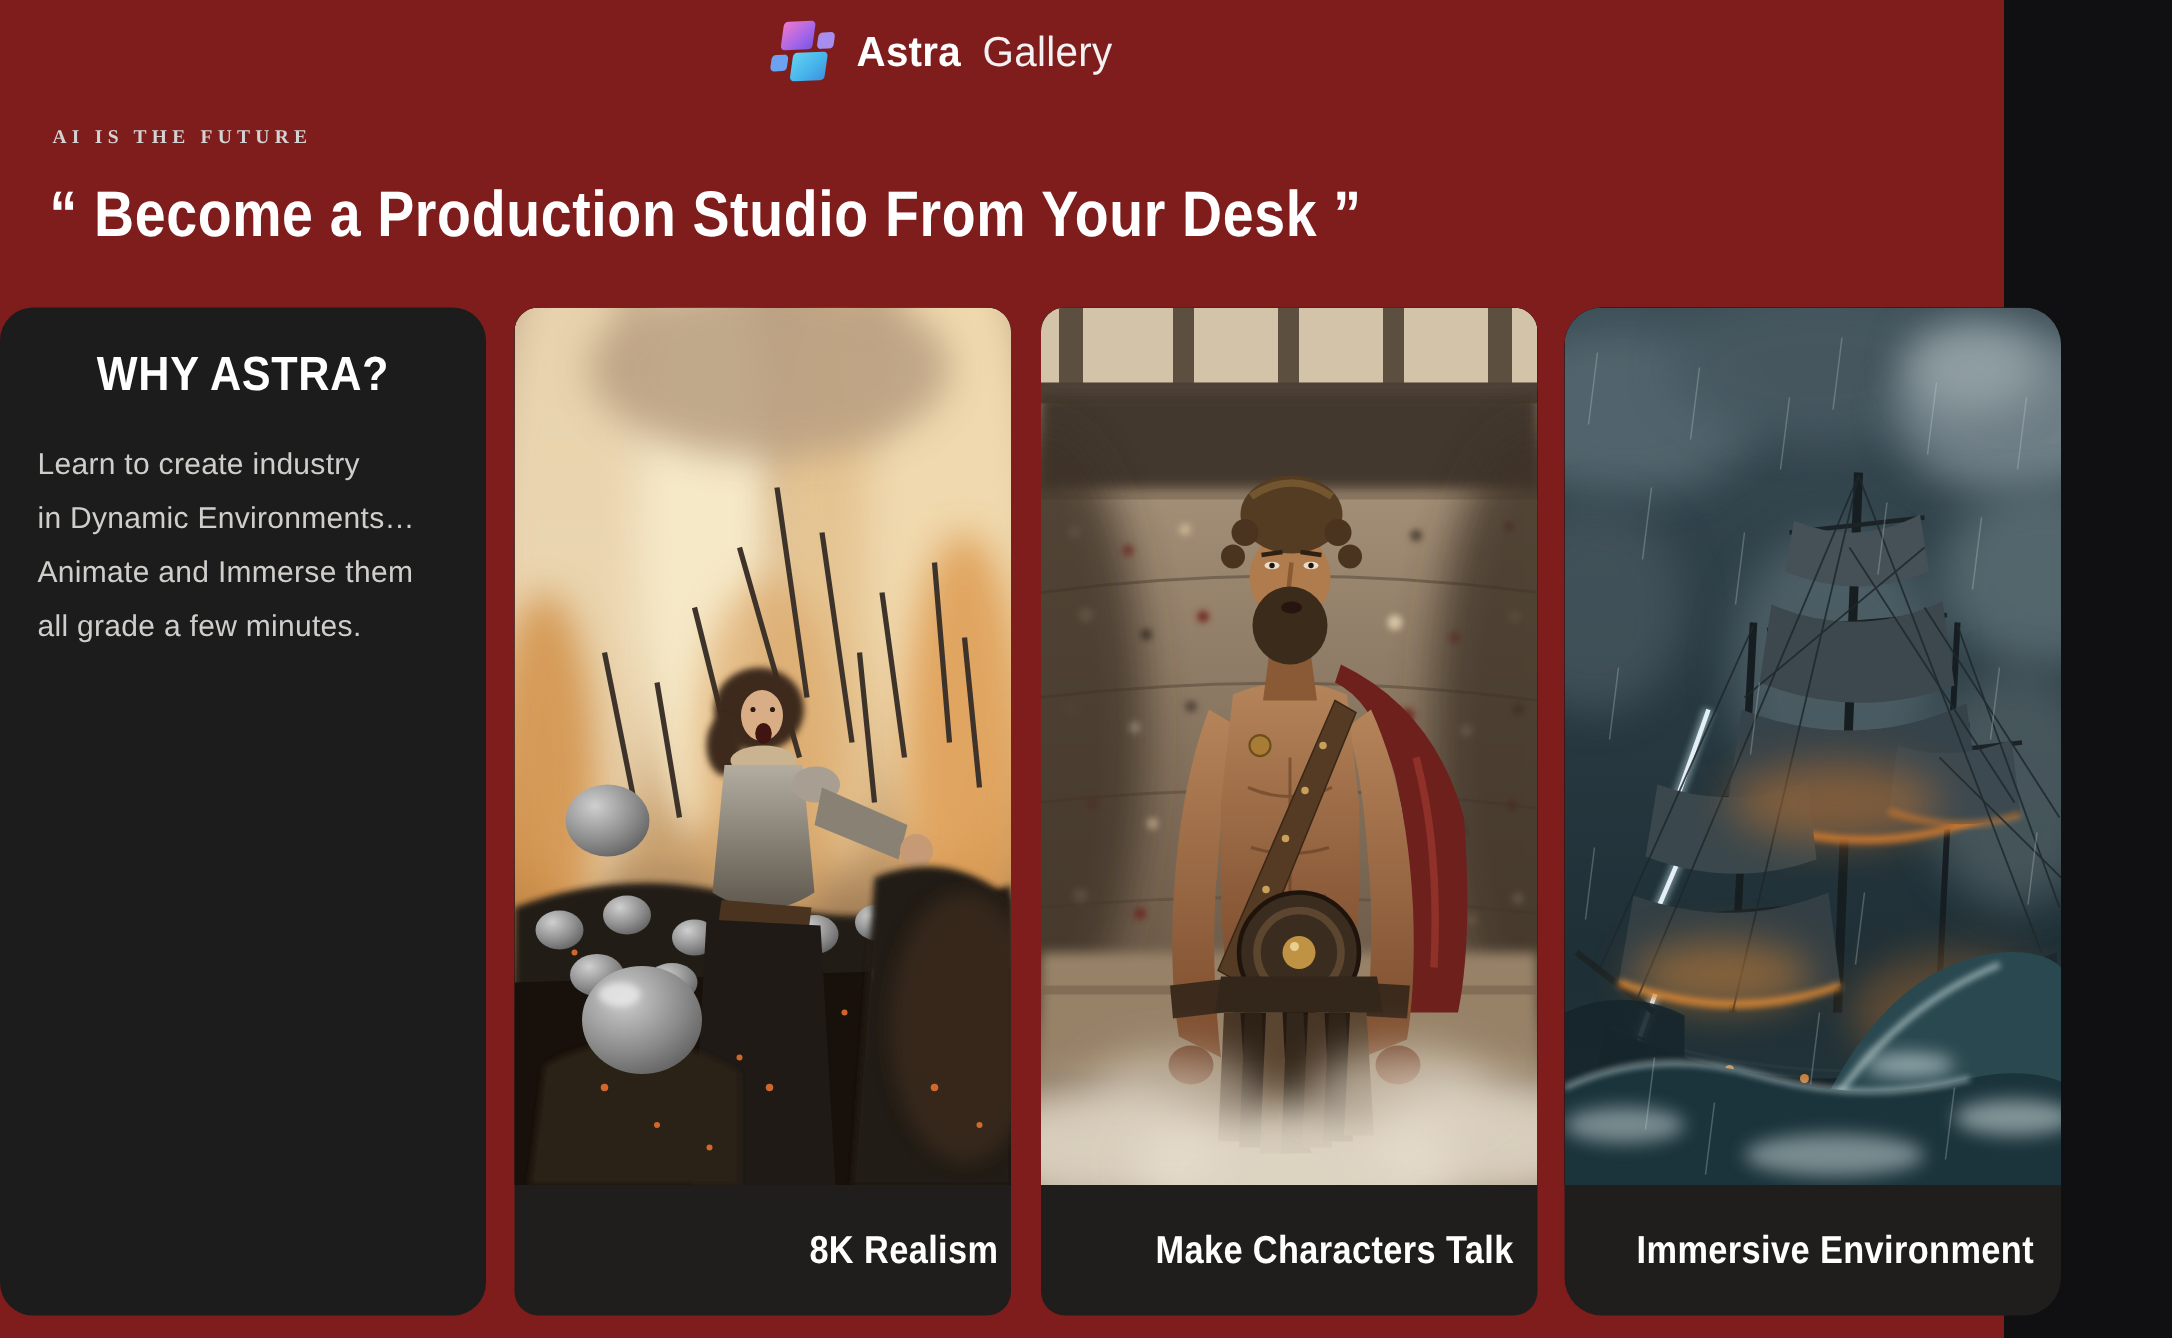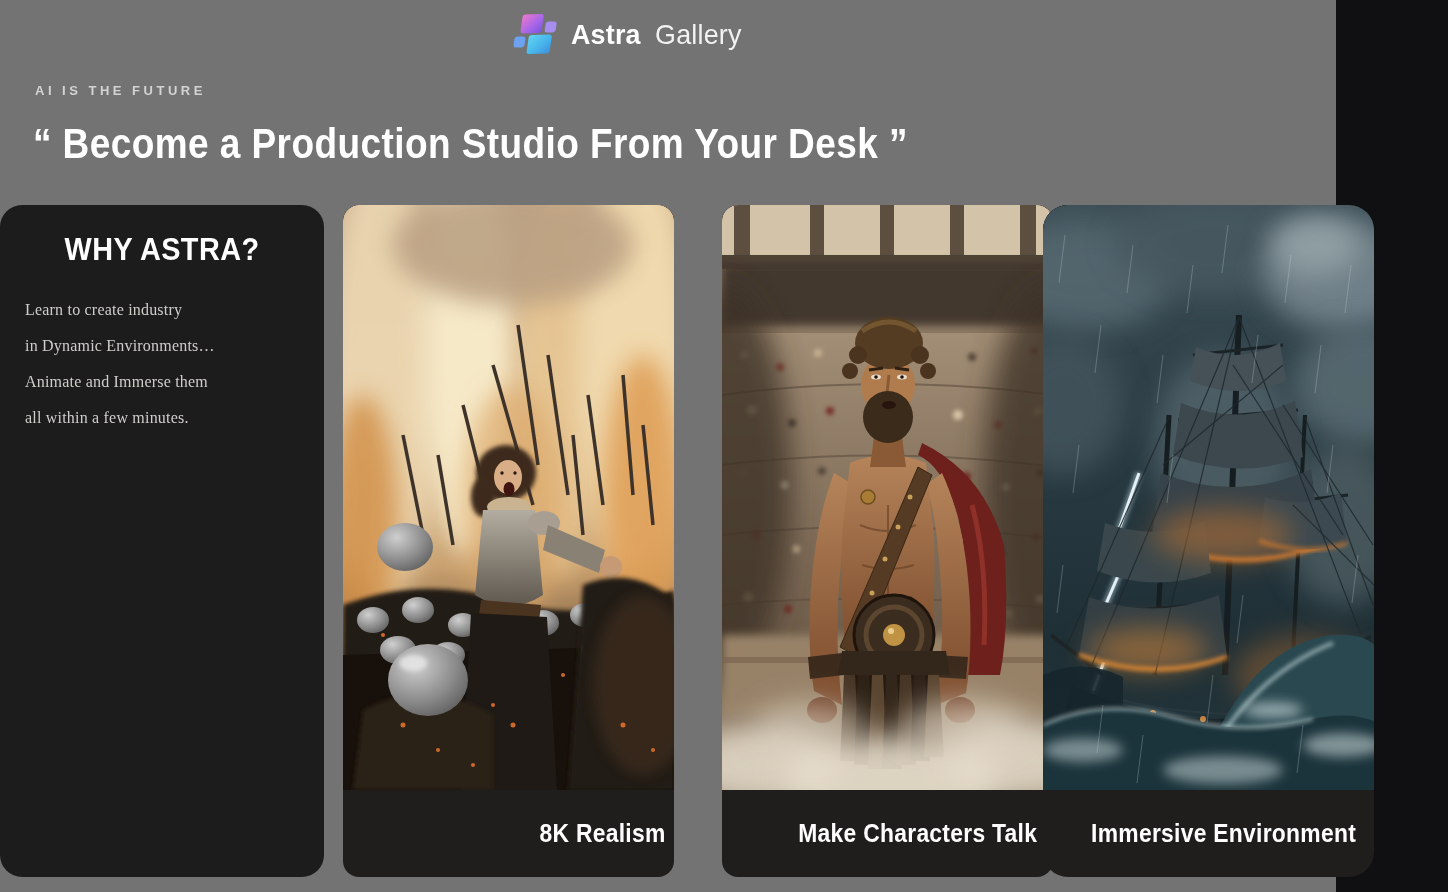--- a/index.html
+++ b/index.html
@@ -4,55 +4,55 @@
 <style>
   * { margin:0; padding:0; box-sizing:border-box; }
   html,body { width:1448px; height:892px; }
   body {
     background:#101012;
     font-family:"Liberation Sans", sans-serif;
     color:#fff;
     overflow:hidden;
     position:relative;
   }
-  .page { position:relative; width:1336px; height:892px; background:#737373; }
+  .page { position:relative; width:1336px; height:892px; background:#7f1d1d; }
 
   
   .header { position:absolute; top:0; left:0; right:0; height:70px;
     display:flex; justify-content:center; align-items:center; }
   .brand { position:relative; left:-38px; display:flex; align-items:center; gap:13px; cursor:pointer; }
   .logo { position:relative; width:46px; height:48px; transform:skewX(-10deg) rotate(-2deg); }
   .logo .tile { position:absolute; border-radius:3px; }
   .logo .t-pink    { left:8px;  top:3px;  width:21px; height:19px; background:linear-gradient(135deg,#ef79cc 0%,#a566e8 60%,#7b55e0 100%); }
   .logo .t-lav     { left:32px; top:11px; width:11px; height:11px; background:#a88df0; }
   .logo .t-blue    { left:3px;  top:25px; width:11px; height:11px; background:#6ca2f0; }
   .logo .t-cyan    { left:17px; top:24px; width:23px; height:19px; background:linear-gradient(135deg,#62d4f2 0%,#46b2ea 60%,#3f8fdc 100%); }
   .brand-text { font-size:28px; letter-spacing:.2px; white-space:nowrap; transform:scaleX(.96); transform-origin:left center; }
   .brand-text .b { font-weight:700; color:#ffffff; }
   .brand-text .l { font-weight:400; color:#f2f2f2; margin-left:7px; }
 
   
   .eyebrow { position:absolute; left:35px; top:83px; font-size:13px; font-weight:600;
-    letter-spacing:3.5px; color:#d3d3d3; }
+    letter-spacing:3.5px; color:#d3d3d3;font-family:Liberation Serif, serif; }
   .title { position:absolute; left:33px; top:119px; font-size:43px; font-weight:700;
     color:#ffffff; white-space:nowrap; transform:scaleX(.86); transform-origin:left center;
     letter-spacing:.5px; }
 
   
   .why-card { position:absolute; left:0; top:205px; width:324px; height:672px;
     background:#1c1c1c; border-radius:22px; }
   .why-card h2 { margin-top:26px; text-align:center; font-size:32px; font-weight:700;
     color:#ffffff; transform:scaleX(.9); letter-spacing:.5px; }
   .why-lines { margin:24px 0 0 25px; width:278px; }
-  .why-lines .line { font-size:16px; line-height:36px; color:#d0cecb; letter-spacing:.2px;font-family:Liberation Serif, serif; }
+  .why-lines .line { font-size:20px; line-height:36px; color:#d0cecb; letter-spacing:.2px; }
 
   .card { position:absolute; top:205px; width:331px; height:672px; background:#1f1e1d;
     border-radius:16px; overflow:hidden; cursor:pointer; }
   .card.c1 { left:343px; }
-  .card.c2 { left:694px;margin-left:28px; }
+  .card.c2 { left:694px; }
   .card.c3 { left:1043px;border-radius:25px; }
   .imgwrap { width:331px; height:585px; overflow:hidden; border-radius:16px 16px 0 0; background:#000; }
   .imgwrap svg { display:block; width:100%; height:100%; }
   .card .label { height:87px; display:flex; align-items:center; justify-content:flex-end; }
   .card .label span { font-size:26px; font-weight:700; color:#ffffff; transform:scaleX(.88);
     letter-spacing:.3px; white-space:nowrap; }
 </style>
 </head>
 <body>
 
@@ -75,21 +75,21 @@
 
   <div class="eyebrow">AI IS THE FUTURE</div>
   <h1 class="title">“ Become a Production Studio From Your Desk ”</h1>
 
   <aside class="why-card">
     <h2>WHY ASTRA?</h2>
     <div class="why-lines">
       <div class="line">Learn to create industry</div>
       <div class="line">in Dynamic Environments…</div>
       <div class="line">Animate and Immerse them</div>
-      <div class="line">all within a few minutes.</div>
+      <div class="line">all grade a few minutes.</div>
     </div>
   </aside>
 
   <article class="card c1">
     <div class="imgwrap" aria-label="Armored woman screaming amid a crowd of helmeted soldiers with raised spears before walls of fire">
       <svg viewBox="0 0 331 585" preserveAspectRatio="xMidYMid slice">
         <defs>
           <linearGradient id="f_bg" x1="0" y1="0" x2="0" y2="1">
             <stop offset="0" stop-color="#c3a888"></stop>
               <stop offset=".35" stop-color="#dfc49e"></stop>

